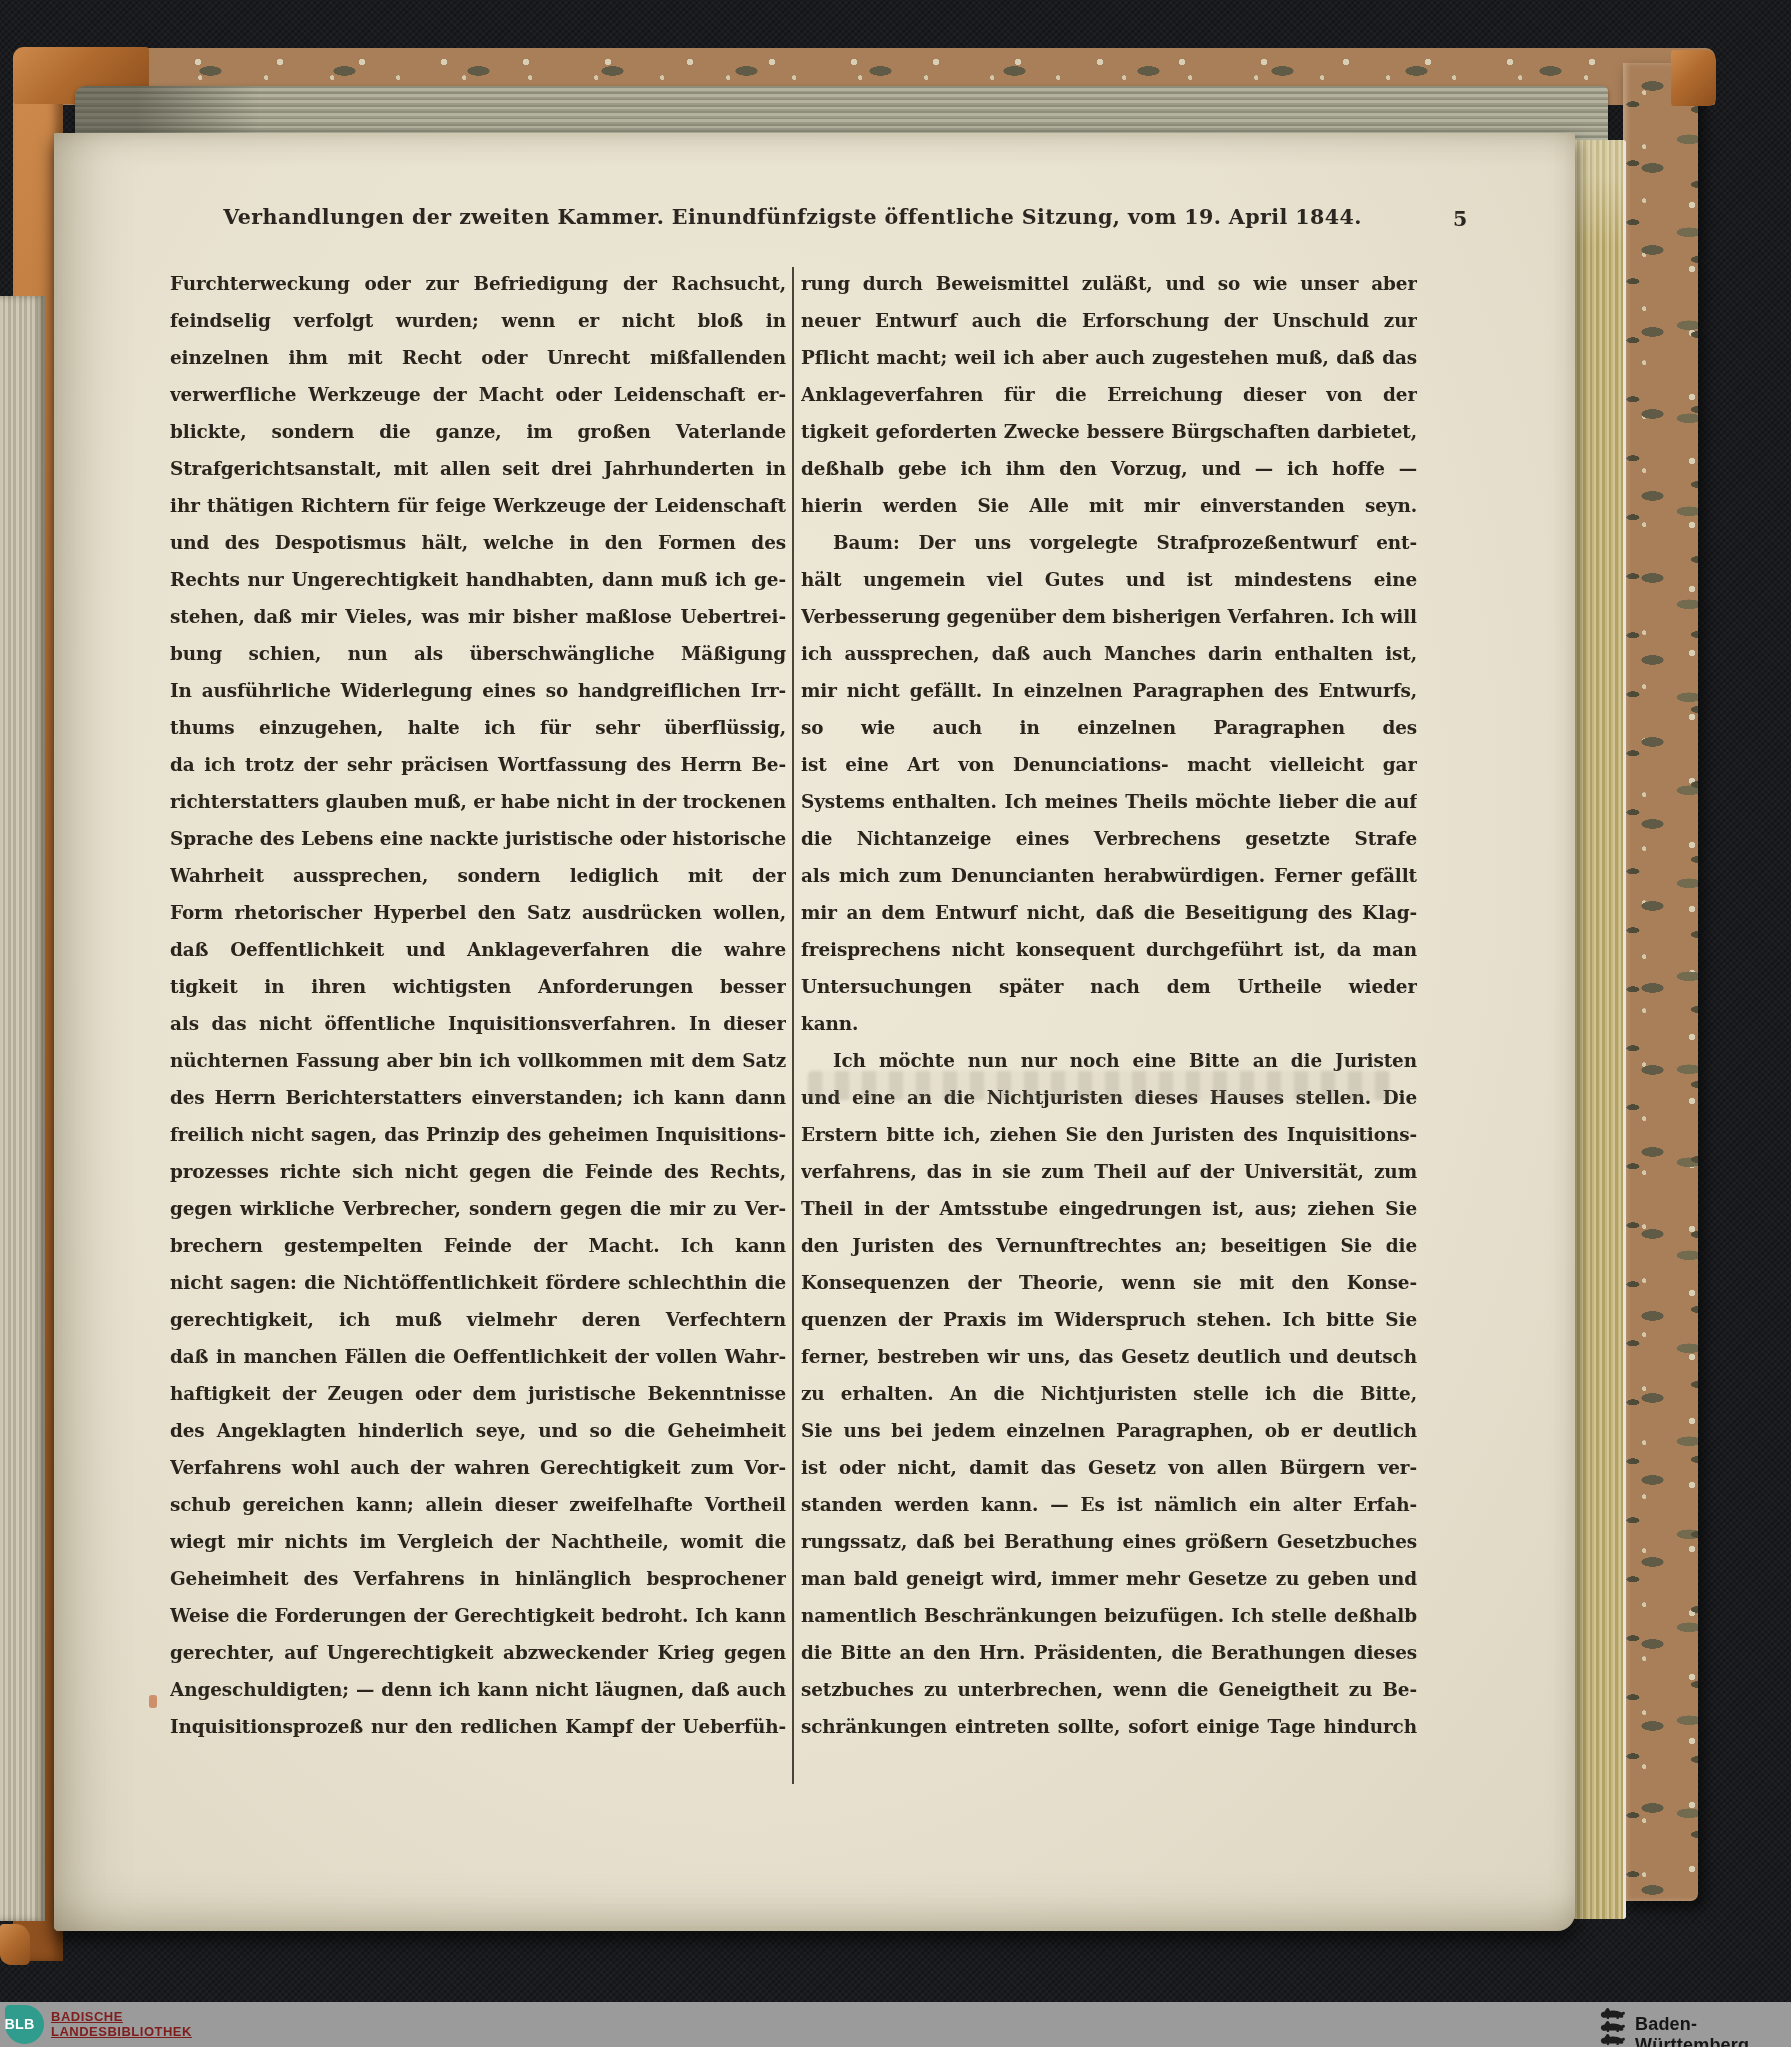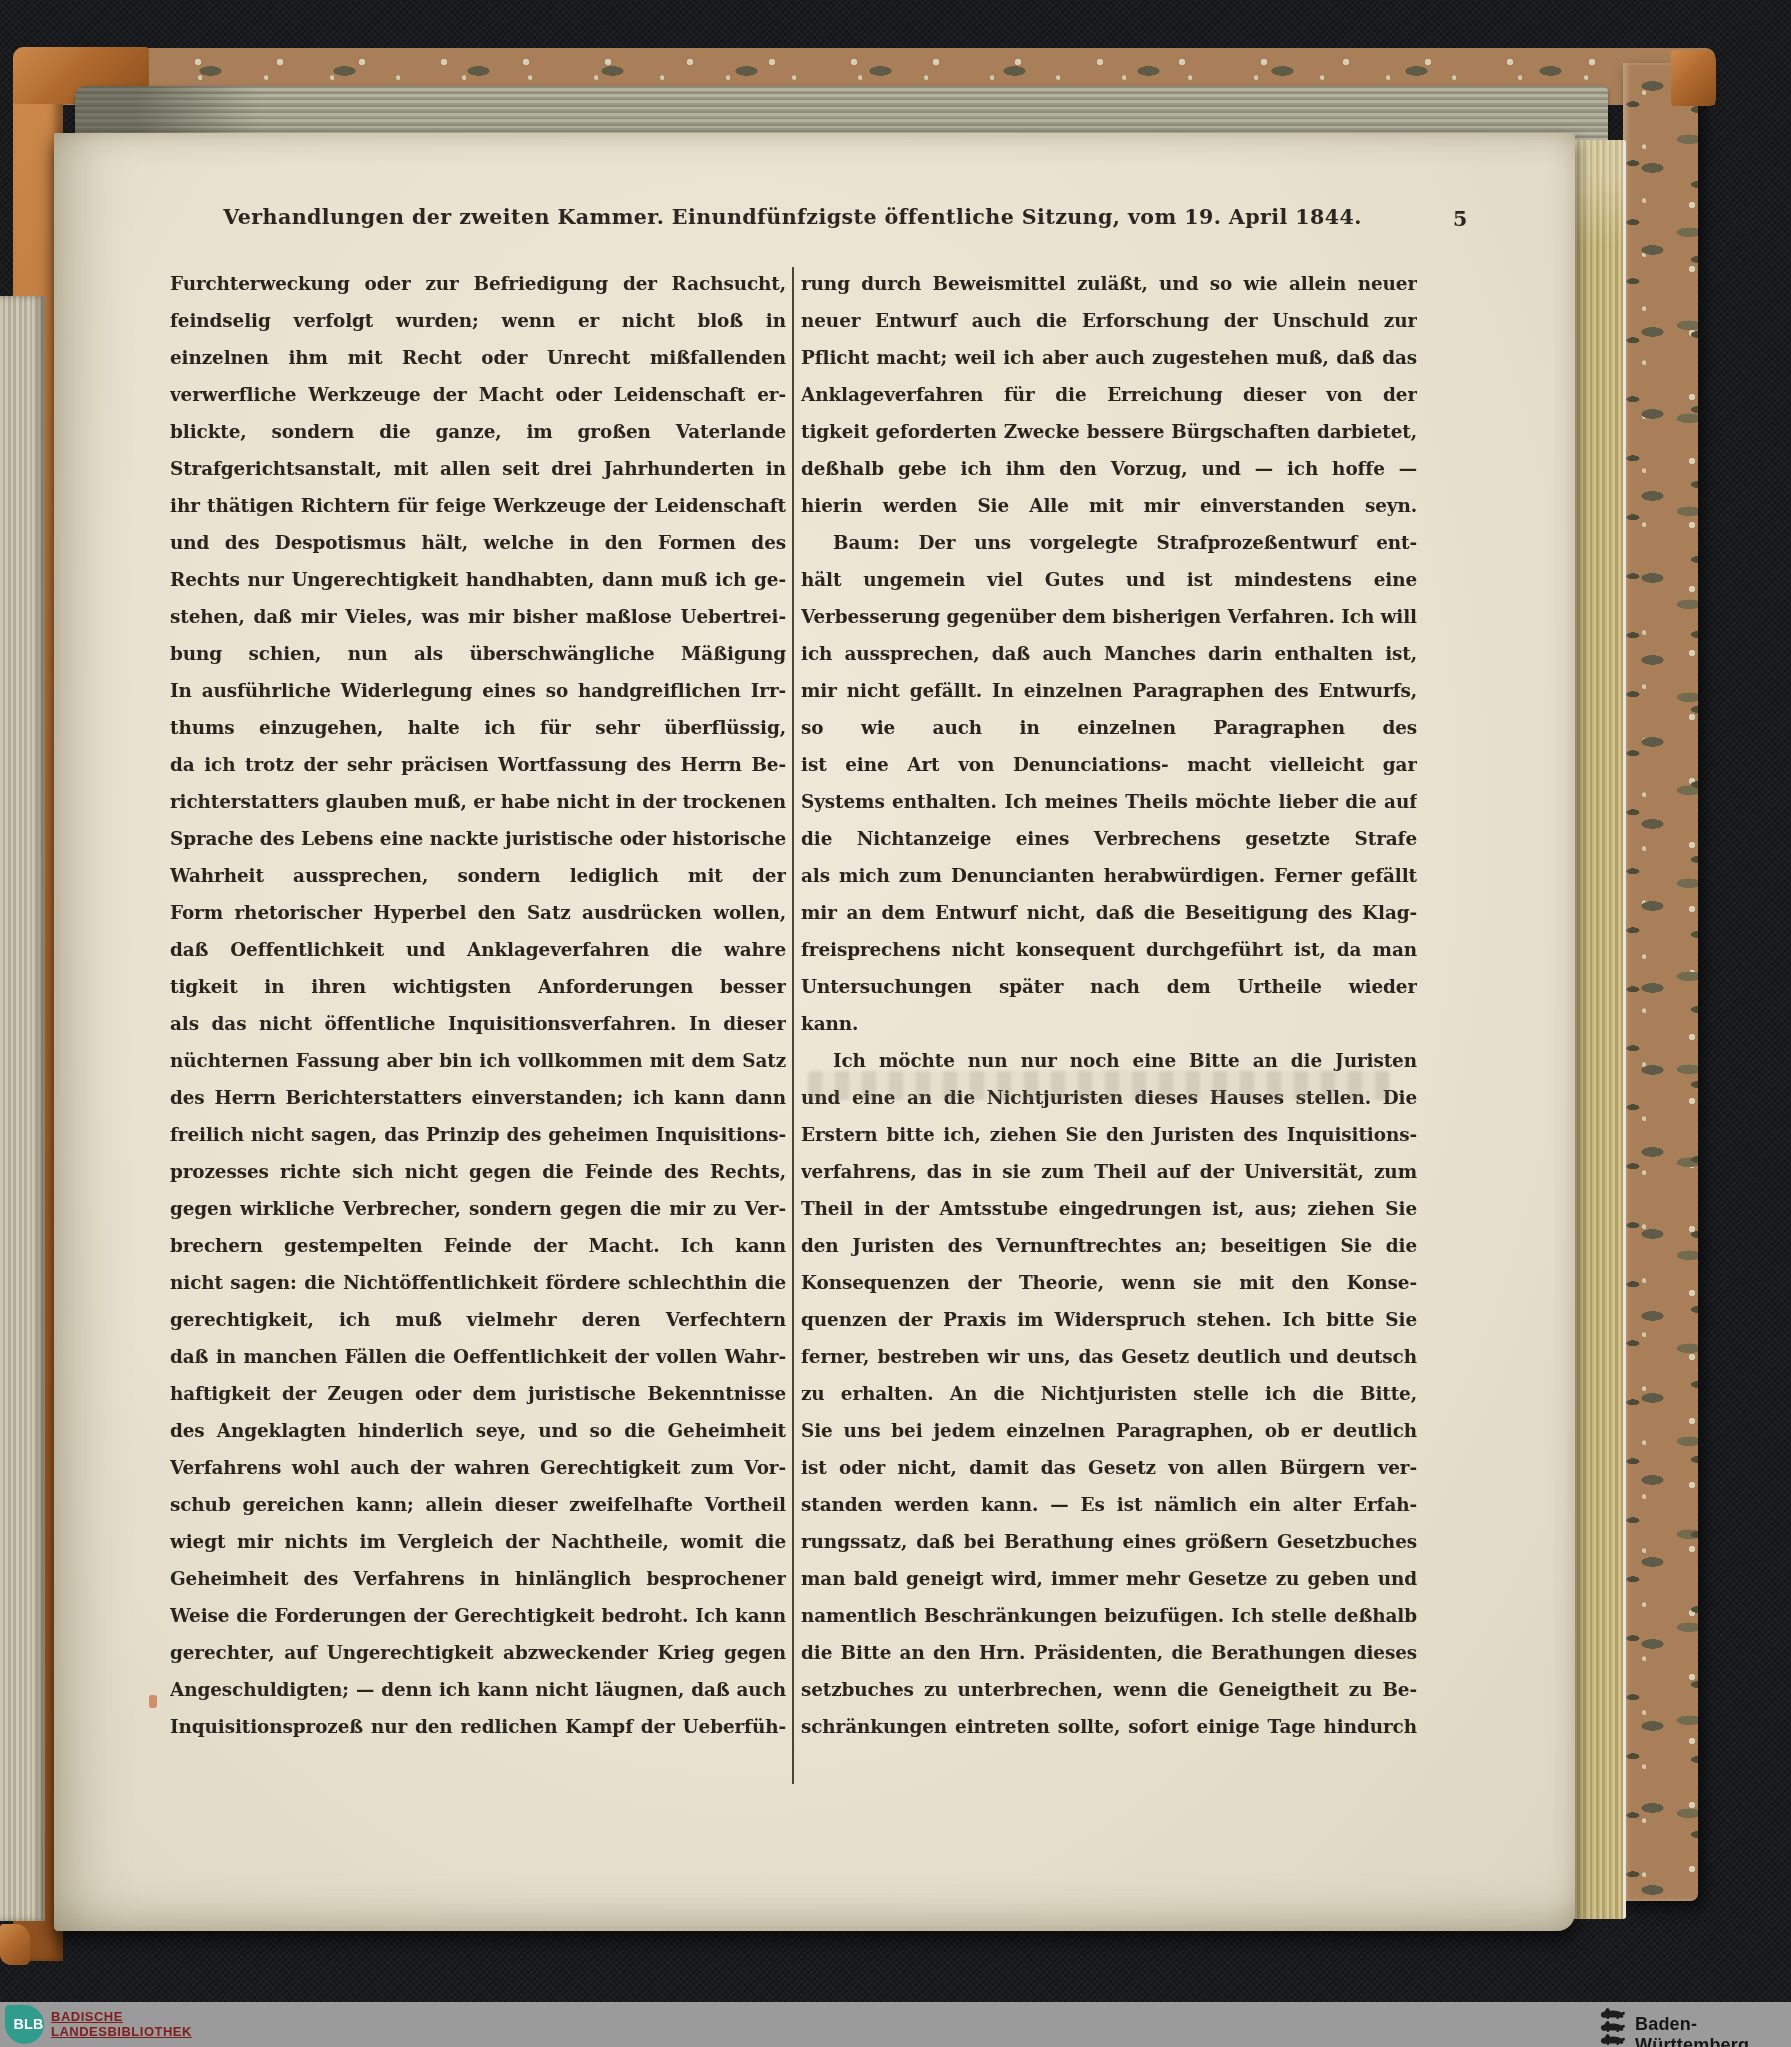--- a/index.html
+++ b/index.html
@@ -66,21 +66,21 @@
   .tline.noj{text-align-last:left;}
   .smudge{position:absolute;left:808px;top:1071px;width:582px;height:29px;z-index:6;border-radius:4.5px;
     background:repeating-linear-gradient(90deg, rgba(118,112,96,0.20) 0 14.3px, rgba(118,112,96,0.05) 14.3px 27px);
     filter:blur(1.8px);}
   .margin-mark{position:absolute;left:149px;top:1695px;width:8px;height:12.5px;z-index:6;
     background:#c9835a;border-radius:2.7px;opacity:0.85;}
   
   .footer{position:absolute;left:0;top:2002px;width:1791px;height:46px;z-index:10;background:#9b9b9b;
     font-family:"Liberation Sans",sans-serif;}
   .blb-logo{position:absolute;left:4.5px;top:2.7px;width:39px;height:39px;background:#2f9c8e;
-    border-radius:12% 55% 55% 55%;display:flex;align-items:center;justify-content:flex-end;}
+    border-radius:12% 55% 55% 55%;display:flex;align-items:center;justify-content:flex-start;}
   .blb-logo span{color:#ffffff;font:700 14.3px/14.3px "Liberation Sans",sans-serif;letter-spacing:0.2px;}
   .lib-name{position:absolute;left:51px;top:7.2px;color:#7f1d1d;font-weight:700;font-size:13px;line-height:15px;letter-spacing:0.5px;text-decoration:underline;}
   .bw-arms{position:absolute;left:1598px;top:3.6px;width:29px;height:39px;}
   .bw-text{position:absolute;left:1635px;top:11.6px;color:#161616;font-weight:600;font-size:18px;line-height:21.5px;letter-spacing:0.2px;}
 </style>
 </head>
 <body>
 
 <div class="screen">
 
@@ -136,21 +136,21 @@
       <div class="tline">schub gereichen kann; allein dieser zweifelhafte Vortheil</div>
       <div class="tline">wiegt mir nichts im Vergleich der Nachtheile, womit die</div>
       <div class="tline">Geheimheit des Verfahrens in hinlänglich besprochener</div>
       <div class="tline">Weise die Forderungen der Gerechtigkeit bedroht. Ich kann</div>
       <div class="tline">gerechter, auf Ungerechtigkeit abzweckender Krieg gegen den</div>
       <div class="tline">Angeschuldigten; — denn ich kann nicht läugnen, daß auch der</div>
       <div class="tline">Inquisitionsprozeß nur den redlichen Kampf der Ueberfüh-</div>
     </div>
   <div class="col-divider"></div>
   <div class="col col-right">
-      <div class="tline">rung durch Beweismittel zuläßt, und so wie allein neuer</div>
+      <div class="tline">rung durch Beweismittel zuläßt, und so wie unser aber</div>
       <div class="tline">neuer Entwurf auch die Erforschung der Unschuld zur</div>
       <div class="tline">Pflicht macht; weil ich aber auch zugestehen muß, daß das</div>
       <div class="tline">Anklageverfahren für die Erreichung dieser von der Gerech-</div>
       <div class="tline">tigkeit geforderten Zwecke bessere Bürgschaften darbietet,</div>
       <div class="tline">deßhalb gebe ich ihm den Vorzug, und — ich hoffe —</div>
       <div class="tline">hierin werden Sie Alle mit mir einverstanden seyn.</div>
       <div class="tline indent">Baum: Der uns vorgelegte Strafprozeßentwurf ent-</div>
       <div class="tline">hält ungemein viel Gutes und ist mindestens eine bedeutende</div>
       <div class="tline">Verbesserung gegenüber dem bisherigen Verfahren. Ich will</div>
       <div class="tline">ich aussprechen, daß auch Manches darin enthalten ist, was</div>

